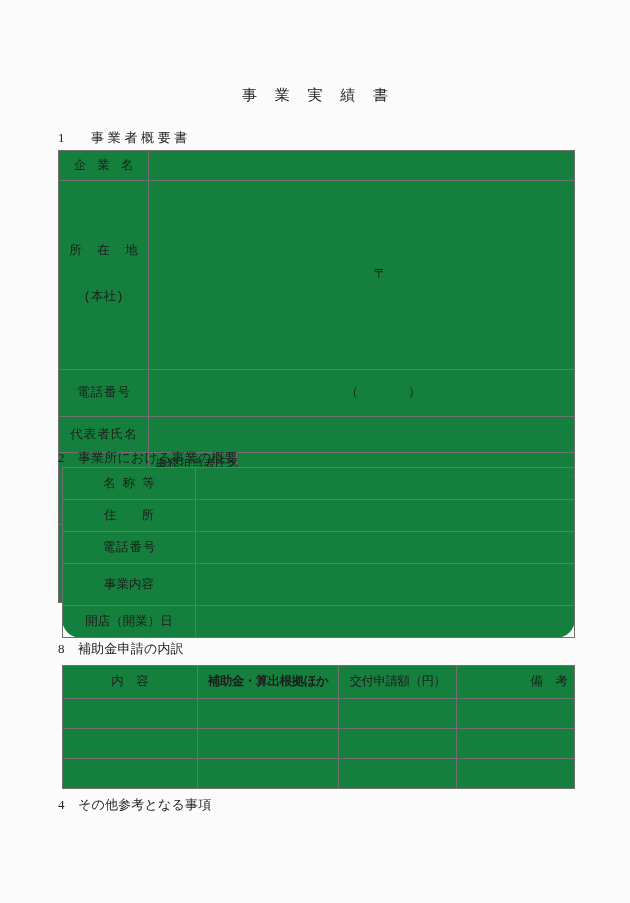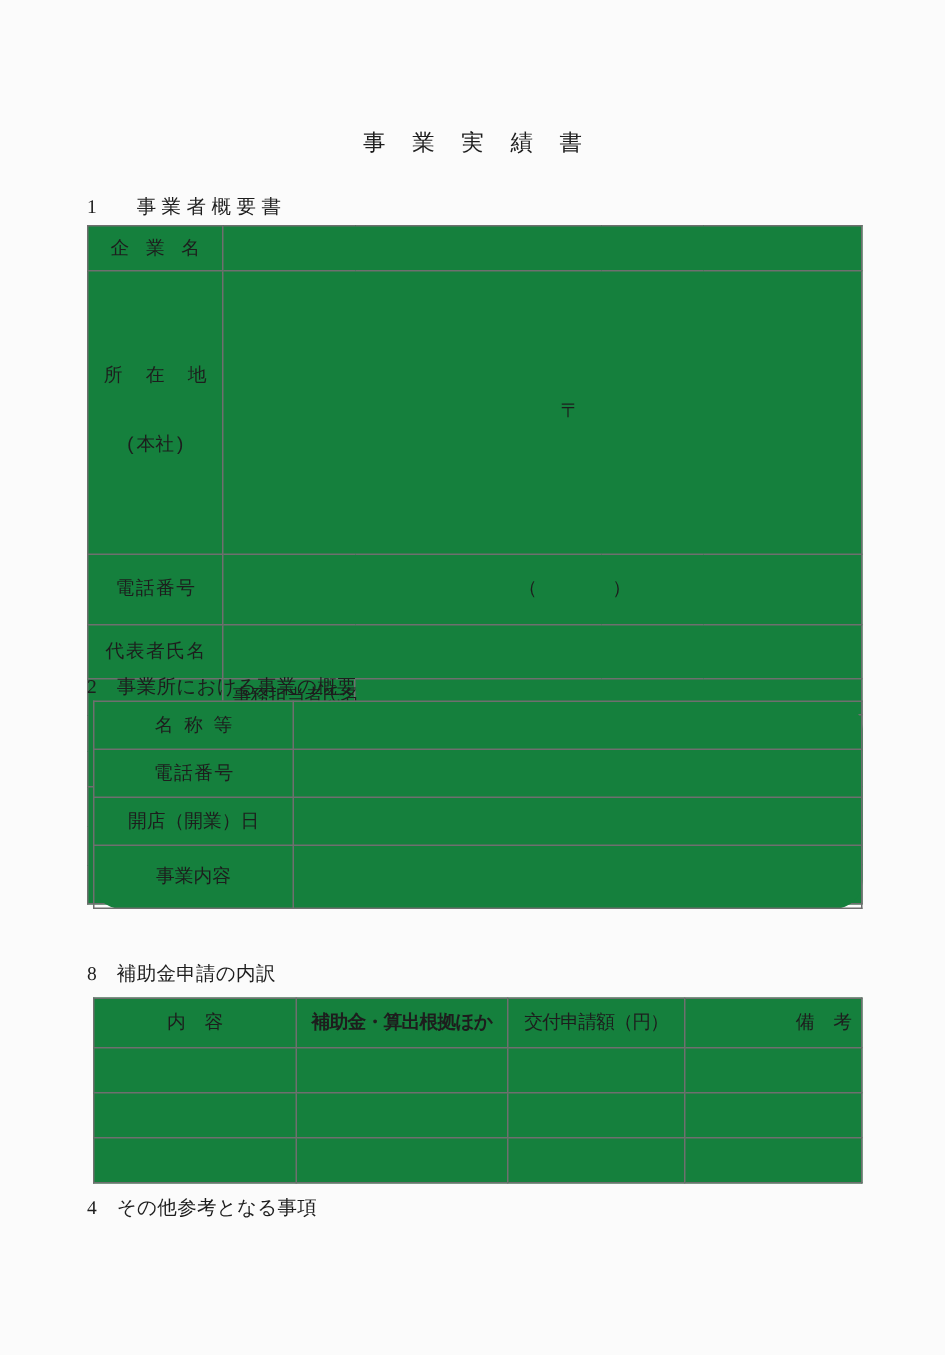--- a/index.html
+++ b/index.html
@@ -187,29 +187,33 @@
     <colgroup>
         <col style="width:133px">
         <col style="width:379px">
       </colgroup>
     <tbody>
       <tr style="height:32px">
         <td class="lbl ls2">名 称 等</td>
         <td class="blank"></td>
       </tr>
       <tr style="height:32px">
+        <td class="lbl">住　　所</td>
+        <td class="blank"></td>
+      </tr>
+      <tr style="height:32px">
         <td class="lbl ls1">電話番号</td>
-        <td class="blank"></td>
-      </tr>
-      <tr style="height:32px">
-        <td class="lbl">開店（開業）日</td>
         <td class="blank"></td>
       </tr>
       <tr style="height:42px">
         <td class="lbl">事業内容</td>
+        <td class="blank"></td>
+      </tr>
+      <tr style="height:32px">
+        <td class="lbl">開店（開業）日</td>
         <td class="blank"></td>
       </tr>
     </tbody>
   </table>
 
   <div class="sec-head" id="sec3-head">8　補助金申請の内訳</div>
 
   <table class="form" id="table3">
     <colgroup>
       <col style="width:135px">

